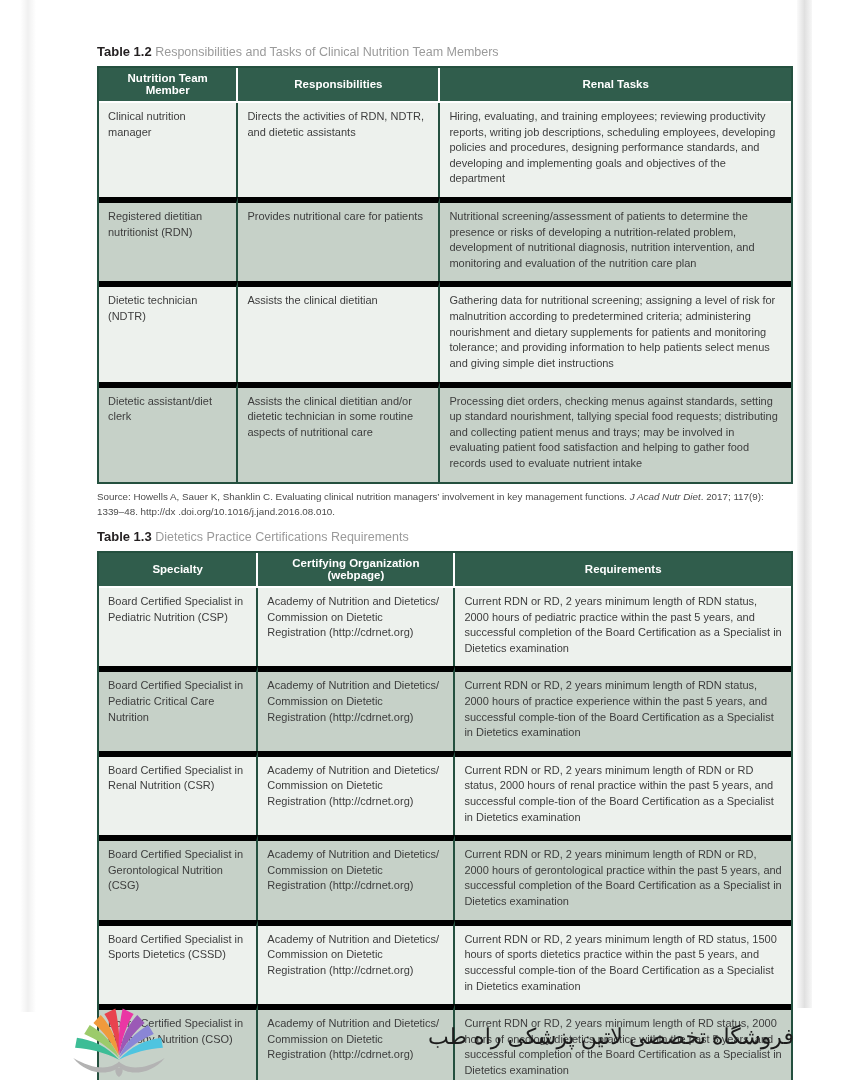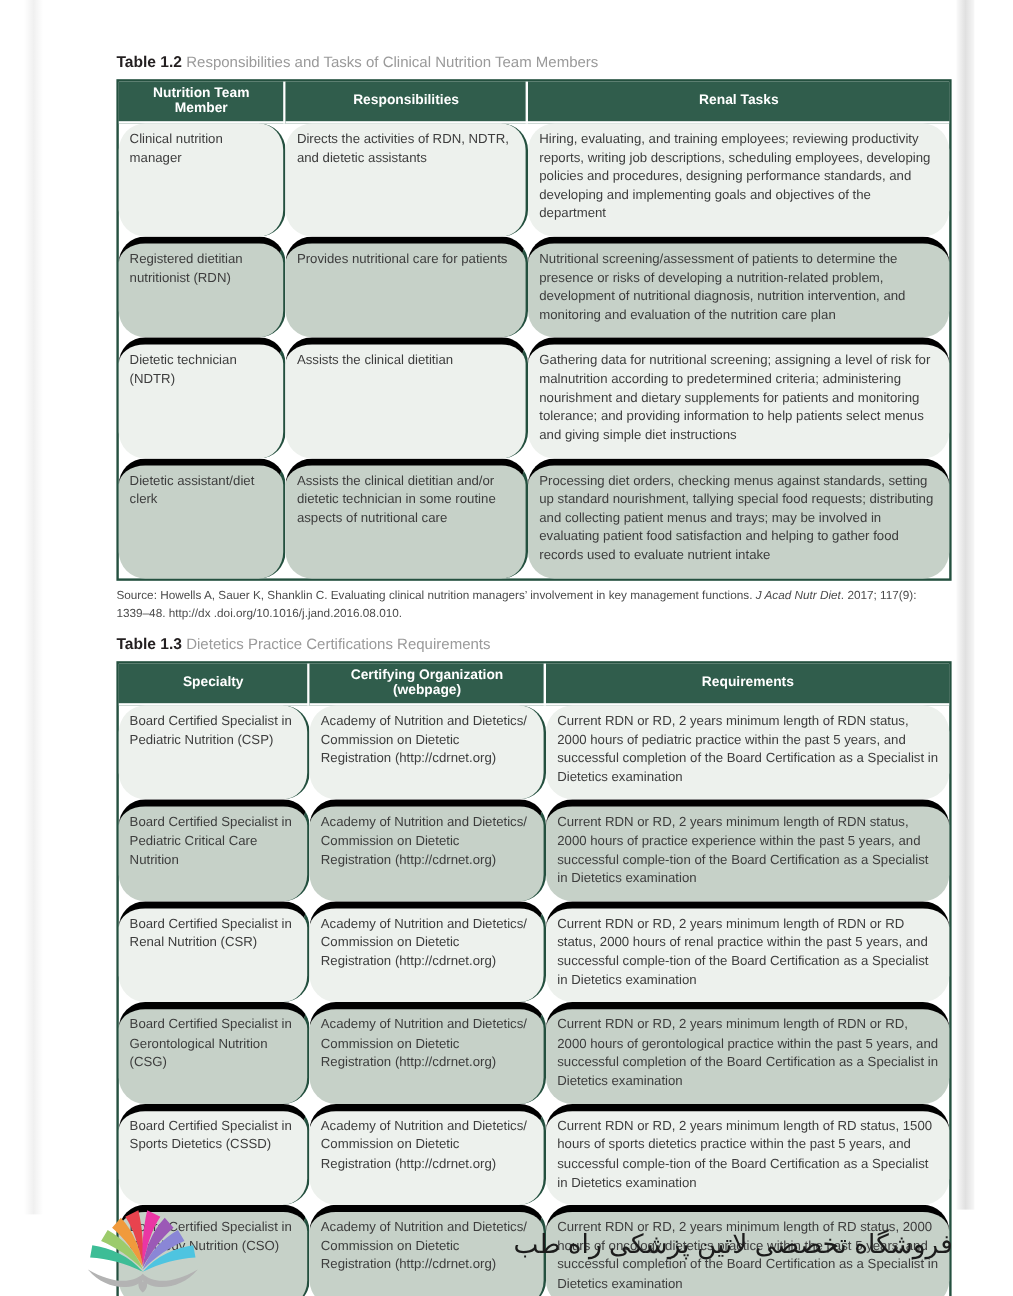--- a/index.html
+++ b/index.html
@@ -22,21 +22,21 @@
 
   table.t { width:100%; border-collapse:separate; border-spacing:0; border:2px solid #24503f; }
   table.t th {
     background:#305d4c; color:#ffffff; font-size:11.5px; font-weight:bold;
     padding:4px 9px 5px; border-bottom:2px solid #ffffff; text-align:center;
   }
   table.t th:first-child { text-align:center; }
   table.t th:not(:last-child) { border-right:2px solid #ffffff; }
   table.t td {
     font-size:11px; color:#3d3d3d; line-height:1.42; vertical-align:top;
-    padding:6px 9px 10px; text-align:left;border-radius:22px;
+    padding:6px 9px 10px; text-align:left;
   }
   table.t td:not(:last-child) { border-right:2px solid #24503f; }
   table.t tbody tr:not(:first-child) td { border-top:6px solid #000000; }
   tr.light td { background:#edf1ed; }
   tr.dark  td { background:#c6d1c8; }
 
   .source { margin:5px 0 0 0; font-size:9.8px; line-height:1.55; color:#4b4b4b; }
   .t13-title { margin-top:10px; }
 
   .footer {

